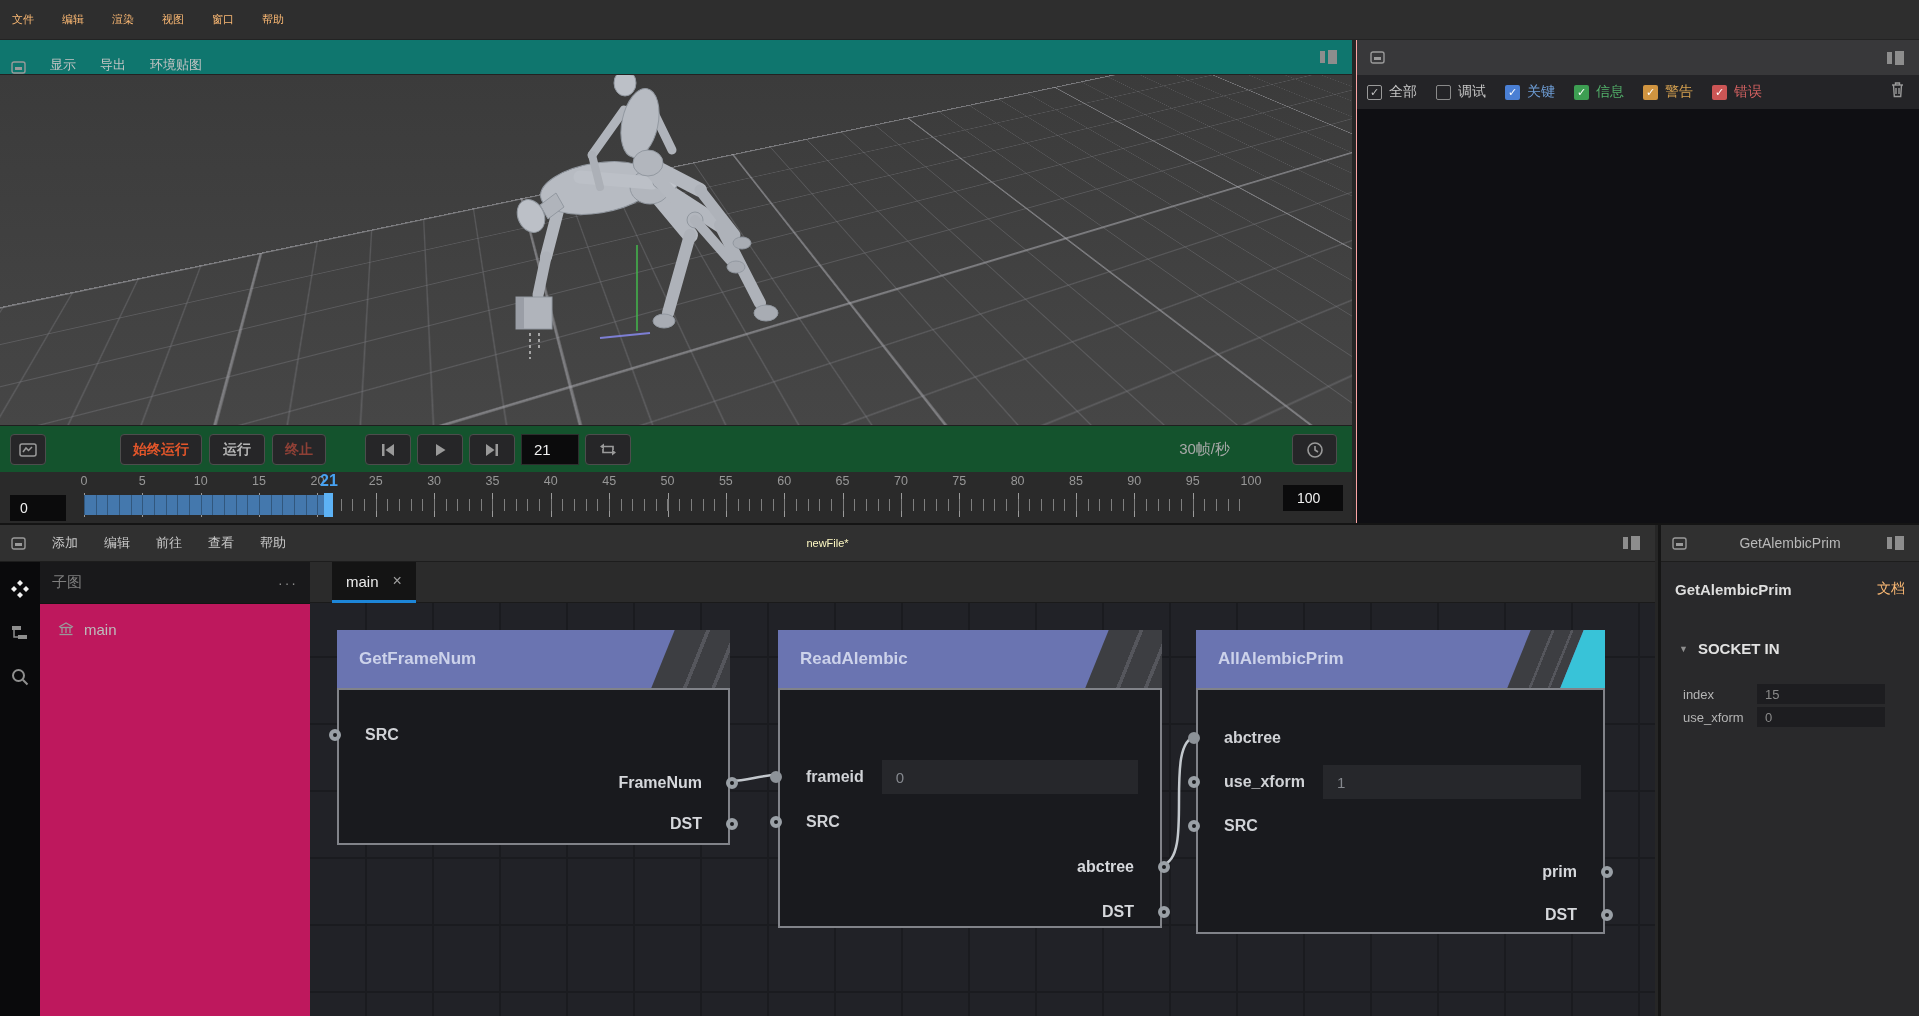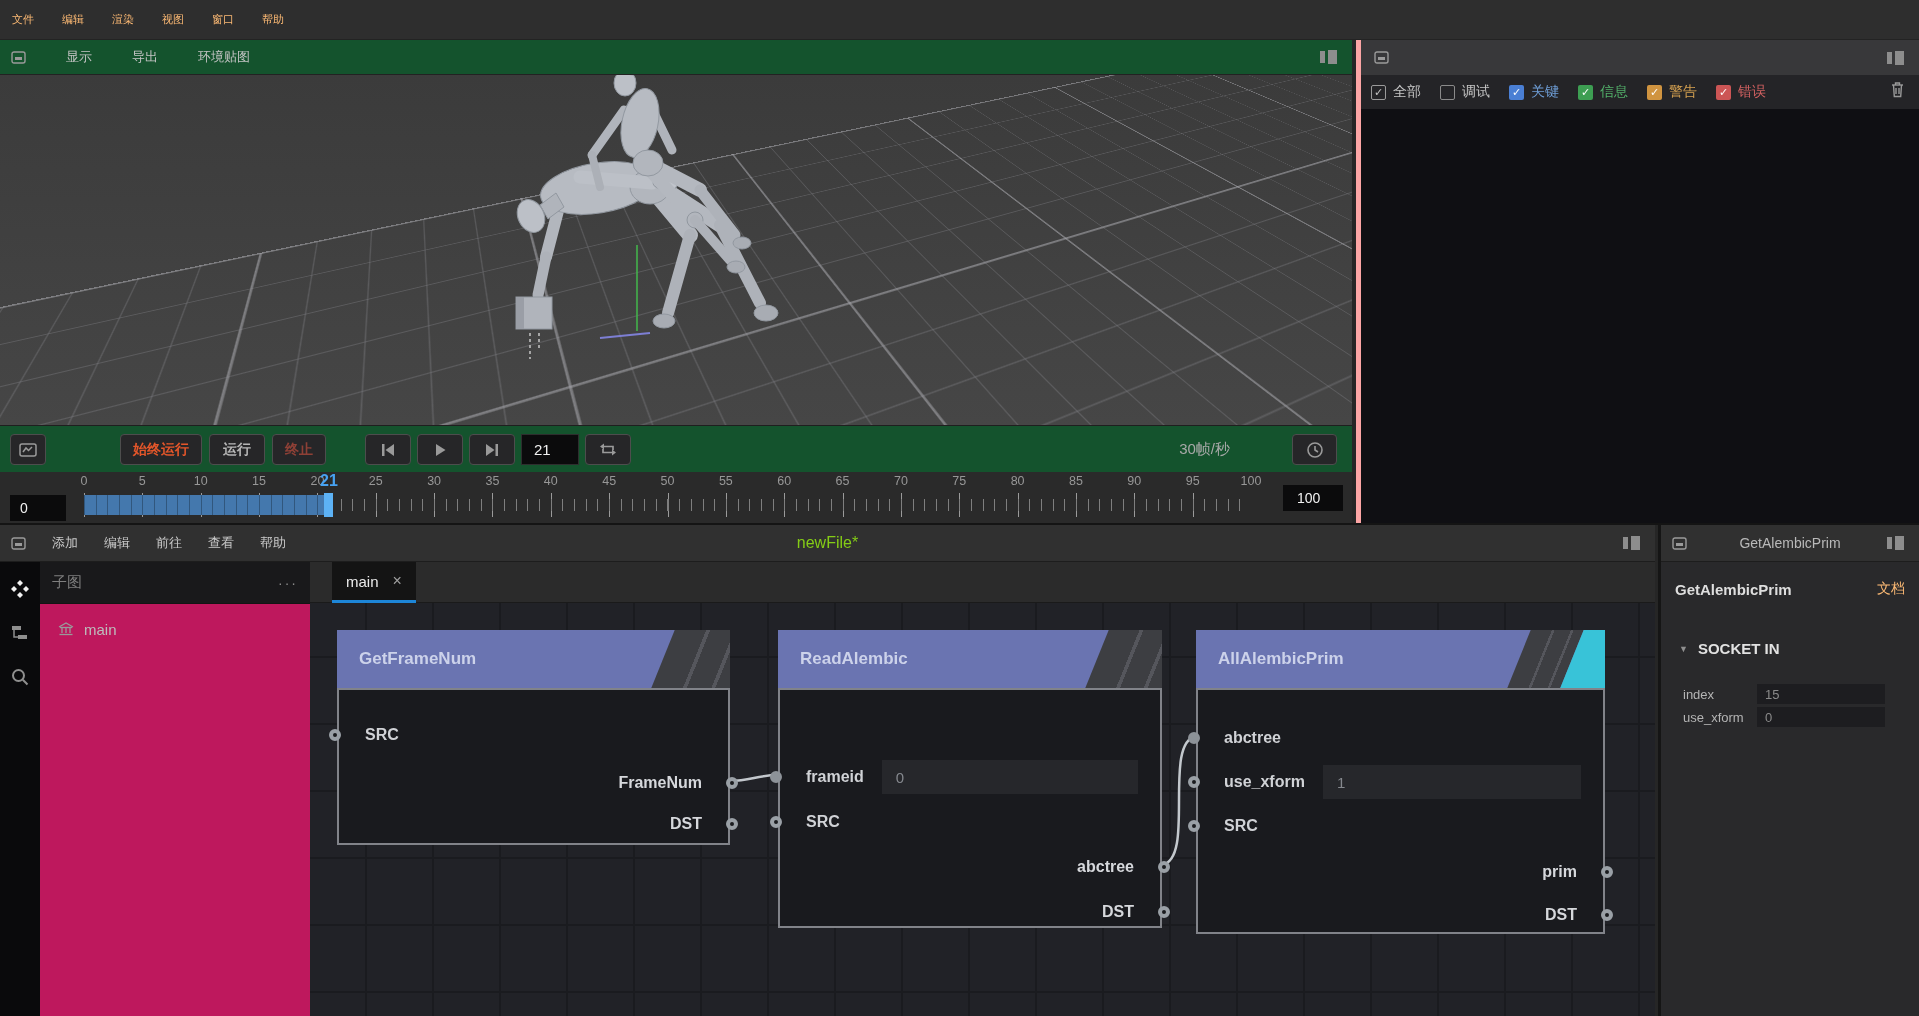--- a/index.html
+++ b/index.html
@@ -5,21 +5,21 @@
   *{box-sizing:border-box;margin:0;padding:0}
   html,body{background:#1b1b1b;font-family:"Liberation Sans","DejaVu Sans",sans-serif}
   .app{position:relative;width:1919px;height:1016px;background:#262626;overflow:hidden;color:#c8c8c8;font-size:13px}
 
   
   .menubar{position:absolute;left:0;top:0;width:1919px;height:40px;background:#2e2e2e;border-bottom:1px solid #232323;display:flex;align-items:center;gap:28px;padding-left:12px}
   .menubar .mitem{color:#fdba74;font-size:11px;cursor:default}
 
   
   .viewport-panel{position:absolute;left:0;top:40px;width:1352px;height:483px;background:#2b2b2b}
-  .vp-toolbar{position:absolute;left:0;top:0;width:100%;height:35px;background:#14532d;border-bottom:1px solid #222;display:flex;align-items:center;gap:40px;padding-left:10px}
+  .vp-toolbar{position:absolute;left:0;top:0;width:100%;height:35px;background:#0f766e;border-bottom:1px solid #222;display:flex;align-items:flex-end;gap:24px;padding-left:10px}
   .vp-toolbar .titem{color:#c4c4c4}
   .mini-icon{width:16px;height:14px;display:inline-flex;align-items:center;justify-content:center}
   .panel-ctl{position:absolute;right:14px;top:50%;transform:translateY(-50%)}
 
   .vp-view{position:absolute;left:0;top:35px;width:1352px;height:350px;overflow:hidden;background:linear-gradient(180deg,#3b3b3b 0%,#404040 45%,#464646 100%)}
   .floor{position:absolute;left:-25%;top:26%;width:150%;height:170%;
     background-image:
       linear-gradient(rgba(165,165,170,.50) 2px, transparent 2px),
       linear-gradient(90deg, rgba(165,165,170,.50) 2px, transparent 2px),
       linear-gradient(rgba(130,130,135,.38) 1px, transparent 1px),
@@ -51,21 +51,21 @@
   .rlabels{position:absolute;left:84px;top:2px;width:1167px;height:16px}
   .rlabel{position:absolute;transform:translateX(-50%);color:#979797;font-size:12.5px;top:0}
   .curframe{position:absolute;left:329px;top:0;transform:translateX(-50%);color:#47a2f2;font-weight:bold;font-size:16px}
   .rtrack{position:absolute;left:84px;top:21px;width:1167px;height:24px}
   .tick-major{position:absolute;left:0;top:0;width:100%;height:24px;background:repeating-linear-gradient(90deg,#9b9b9b 0 1px,transparent 1px 58.35px)}
   .tick-minor{position:absolute;left:0;top:6px;width:100%;height:12px;background:repeating-linear-gradient(90deg,#7e7e7e 0 1px,transparent 1px 11.67px)}
   .rfill{position:absolute;left:0;top:2px;width:245px;height:20px;background:#4478ad;background-image:repeating-linear-gradient(90deg,rgba(0,0,0,.28) 0 1px,transparent 1px 11.67px)}
   .playhead{position:absolute;left:240px;top:0;width:9px;height:24px;background:#5db2f5}
 
   
-  .log-panel{position:absolute;left:1356px;top:40px;width:563px;height:483px;background:#242427;border-left:5px solid #fca5a5}
+  .log-panel{position:absolute;left:1356px;top:40px;width:563px;height:483px;background:#242427;border-left:1px solid #fca5a5}
   .log-titlebar{position:absolute;left:0;top:0;width:100%;height:35px;background:#38383a;display:flex;align-items:center;padding:0 12px}
   .log-filters{position:absolute;left:0;top:35px;width:100%;height:34px;background:#242427;display:flex;align-items:center;gap:19px;padding-left:10px}
   .chk{display:flex;align-items:center;gap:7px;cursor:default}
   .chk .box{width:15px;height:15px;border-radius:2px;display:flex;align-items:center;justify-content:center;font-size:11px;color:#fff}
   .box.plain{border:1px solid #9a9a9a;color:#c4c4c4}
   .box.empty{border:1px solid #8a8a8a}
   .box.blue{background:#4a7fd4}
   .box.green{background:#3d9e52}
   .box.orange{background:#d09440}
   .box.red{background:#cc5555}
@@ -73,21 +73,21 @@
   .chk .lbl{font-size:14px;color:#c6c6c6}
   .lbl.blue{color:#6f9fd8}.lbl.green{color:#52b06a}.lbl.orange{color:#d4a050}.lbl.red{color:#d06060}
   .trash{position:absolute;right:14px;top:6px}
   .log-body{position:absolute;left:0;top:69px;width:100%;height:414px;background:#0f0f13}
 
   
   .bottom-sep{position:absolute;left:0;top:523px;width:1919px;height:2px;background:#141414}
   .editor-panel{position:absolute;left:0;top:525px;width:1655px;height:491px;background:#212227}
   .ed-menubar{position:absolute;left:0;top:0;width:100%;height:37px;background:#303030;border-bottom:1px solid #1d1d1d;display:flex;align-items:center;gap:26px;padding-left:10px}
   .ed-menubar .mitem{color:#c9c9c9}
-  .ed-title{position:absolute;left:50%;transform:translateX(-50%);color:#84cc16;font-size:16px}
+  .ed-title{position:absolute;left:50%;transform:translateX(-50%);color:#fef9c3;font-size:11px}
   .icon-strip{position:absolute;left:0;top:37px;width:40px;height:454px;background:#0a0a0c;display:flex;flex-direction:column;align-items:center;padding-top:16px;gap:22px}
   .strip-ic{width:22px;height:22px;display:flex;align-items:center;justify-content:center}
   .subgraph{position:absolute;left:40px;top:37px;width:270px;height:564px;background:#be185d}
   .sg-header{height:42px;background:#19191b;border-bottom:1px solid #141414;display:flex;align-items:center;padding:0 12px;color:#7f7f7f;font-size:15px}
   .sg-more{margin-left:auto;color:#8a8a8a;letter-spacing:2px;font-size:14px}
   .sg-item{height:34px;display:flex;align-items:center;gap:10px;padding-left:18px;color:#bdbdbd;font-size:15px;margin-top:8px}
   .ed-right{position:absolute;left:310px;top:37px;width:1345px;height:454px}
   .tabbar{position:absolute;left:0;top:0;width:100%;height:41px;background:#2b2b2b;border-bottom:1px solid #1a1a1a;display:flex}
   .tab{height:41px;margin-left:22px;padding:0 14px;background:#141414;display:flex;align-items:center;gap:14px;color:#ececec;font-size:15px;border-bottom:3px solid #1d86d8}
   .tab .x{color:#9f9f9f;font-size:16px}

